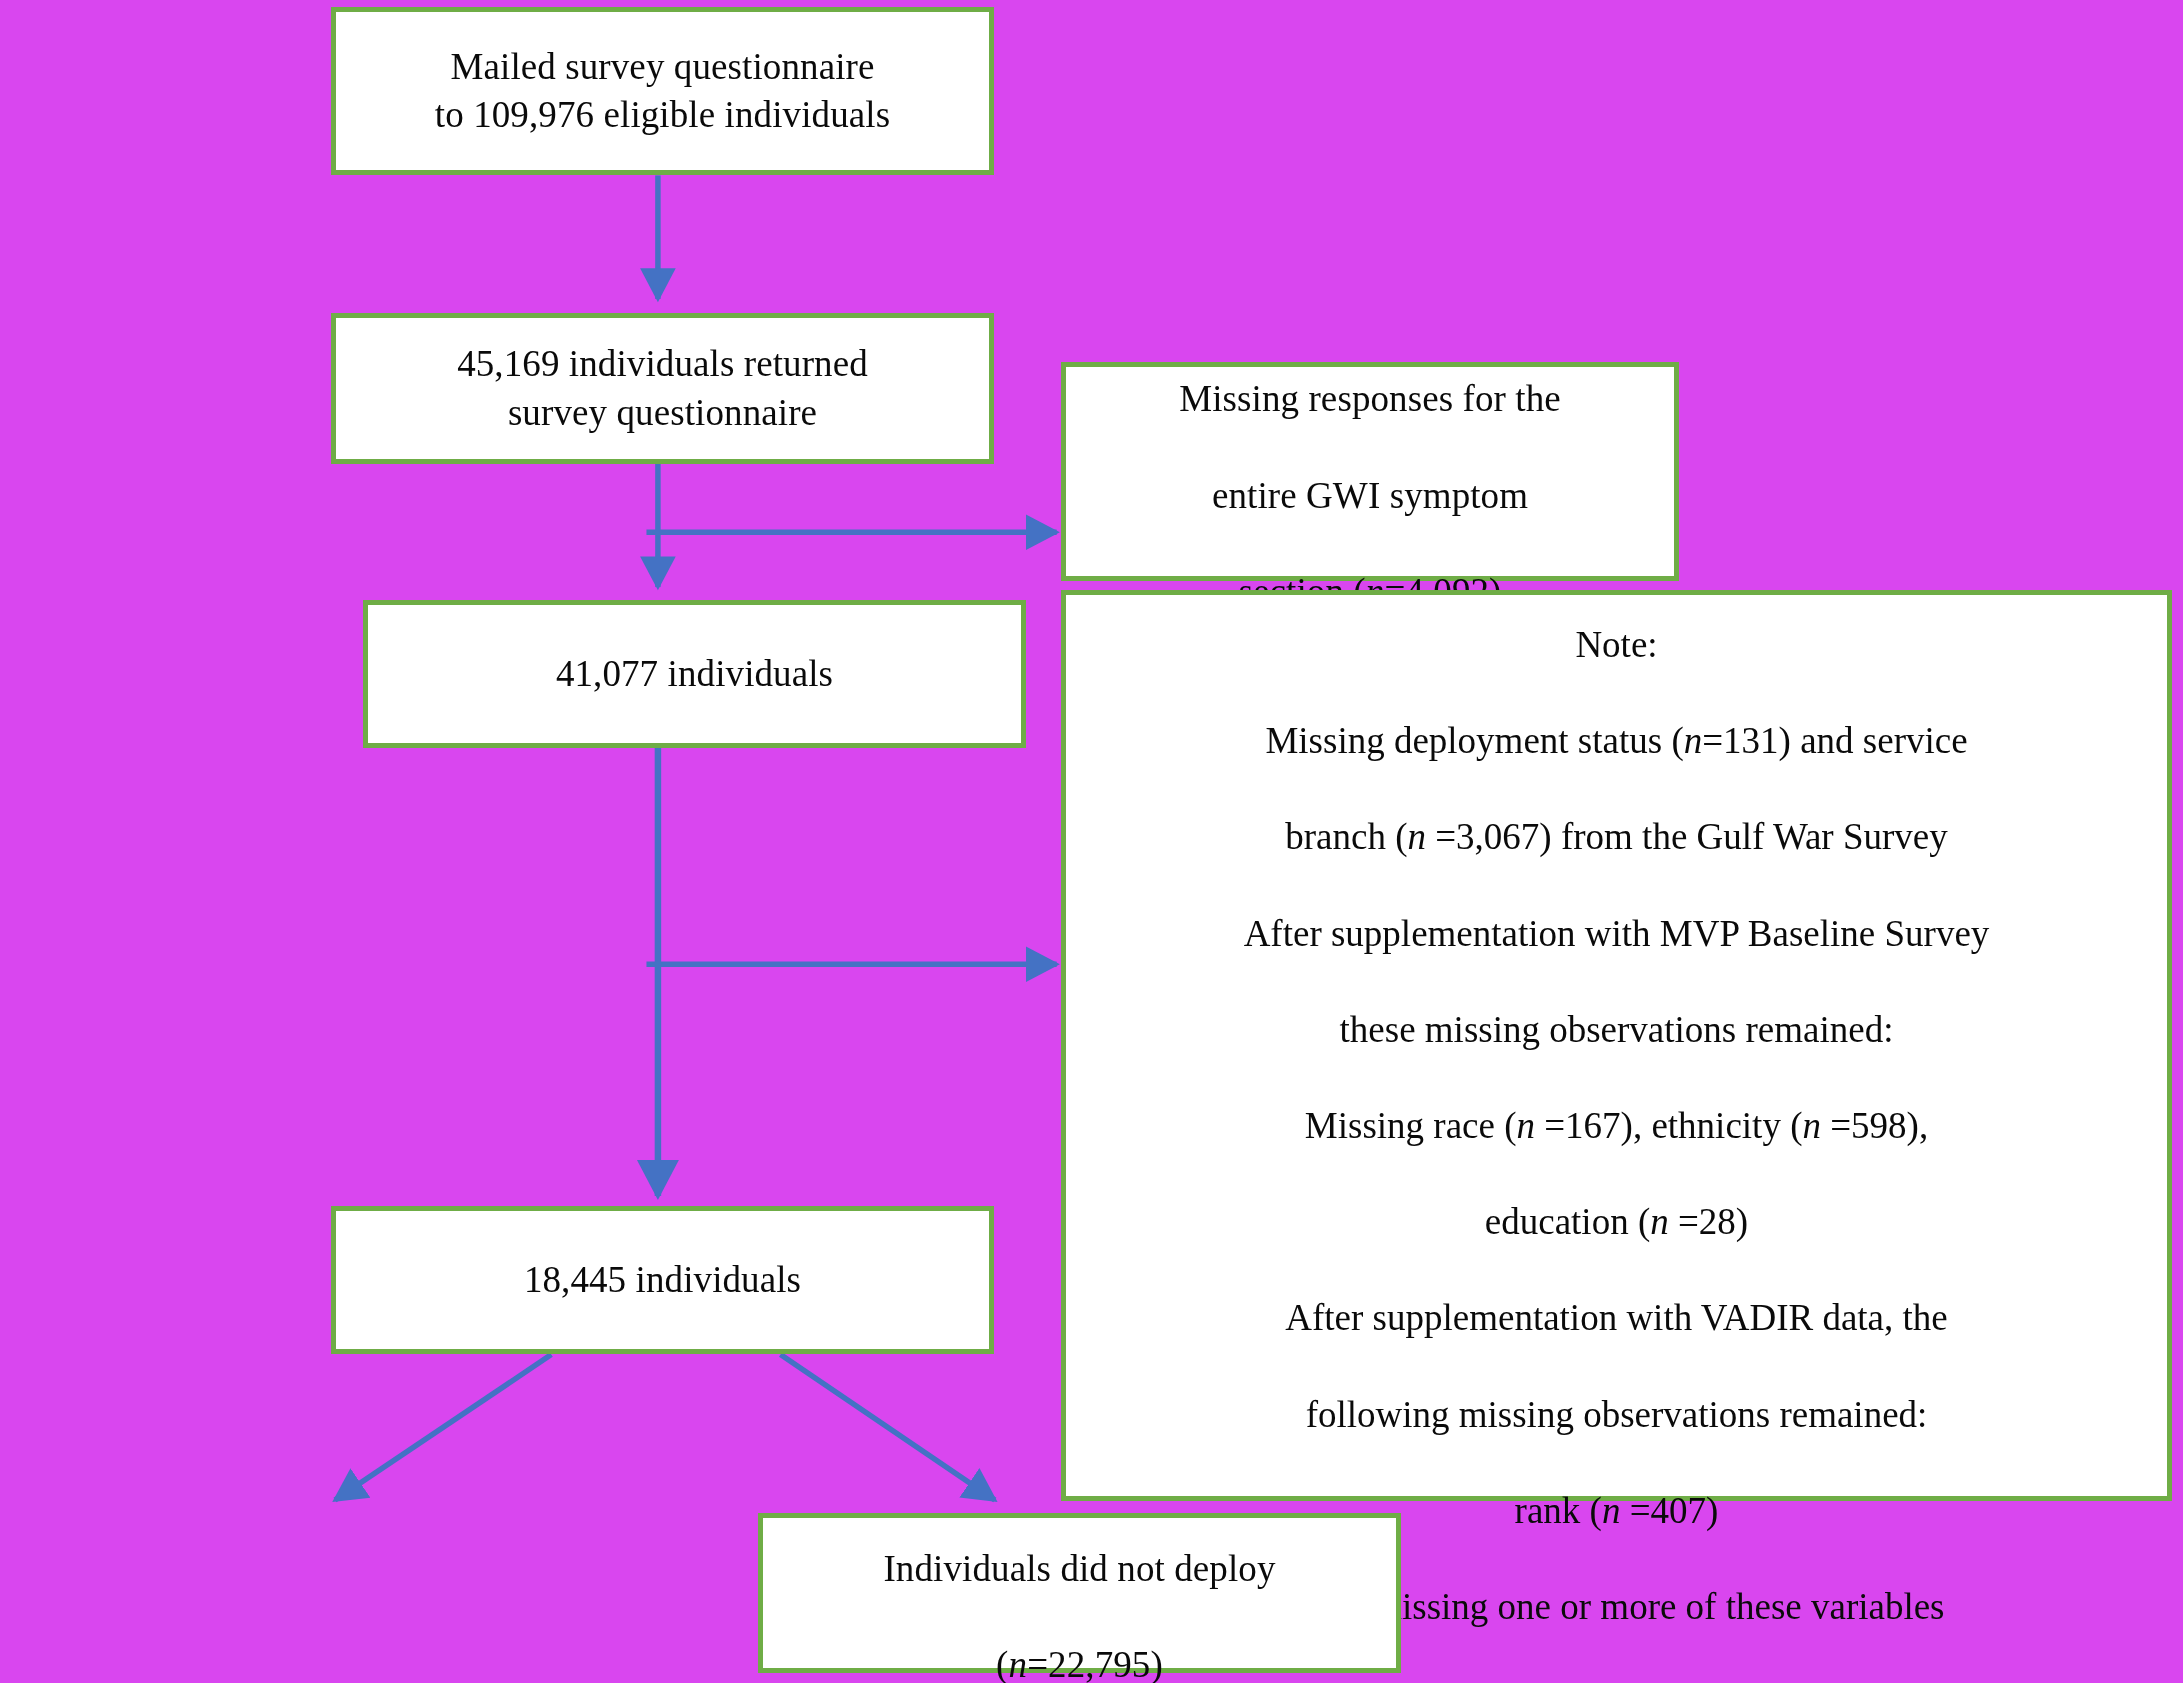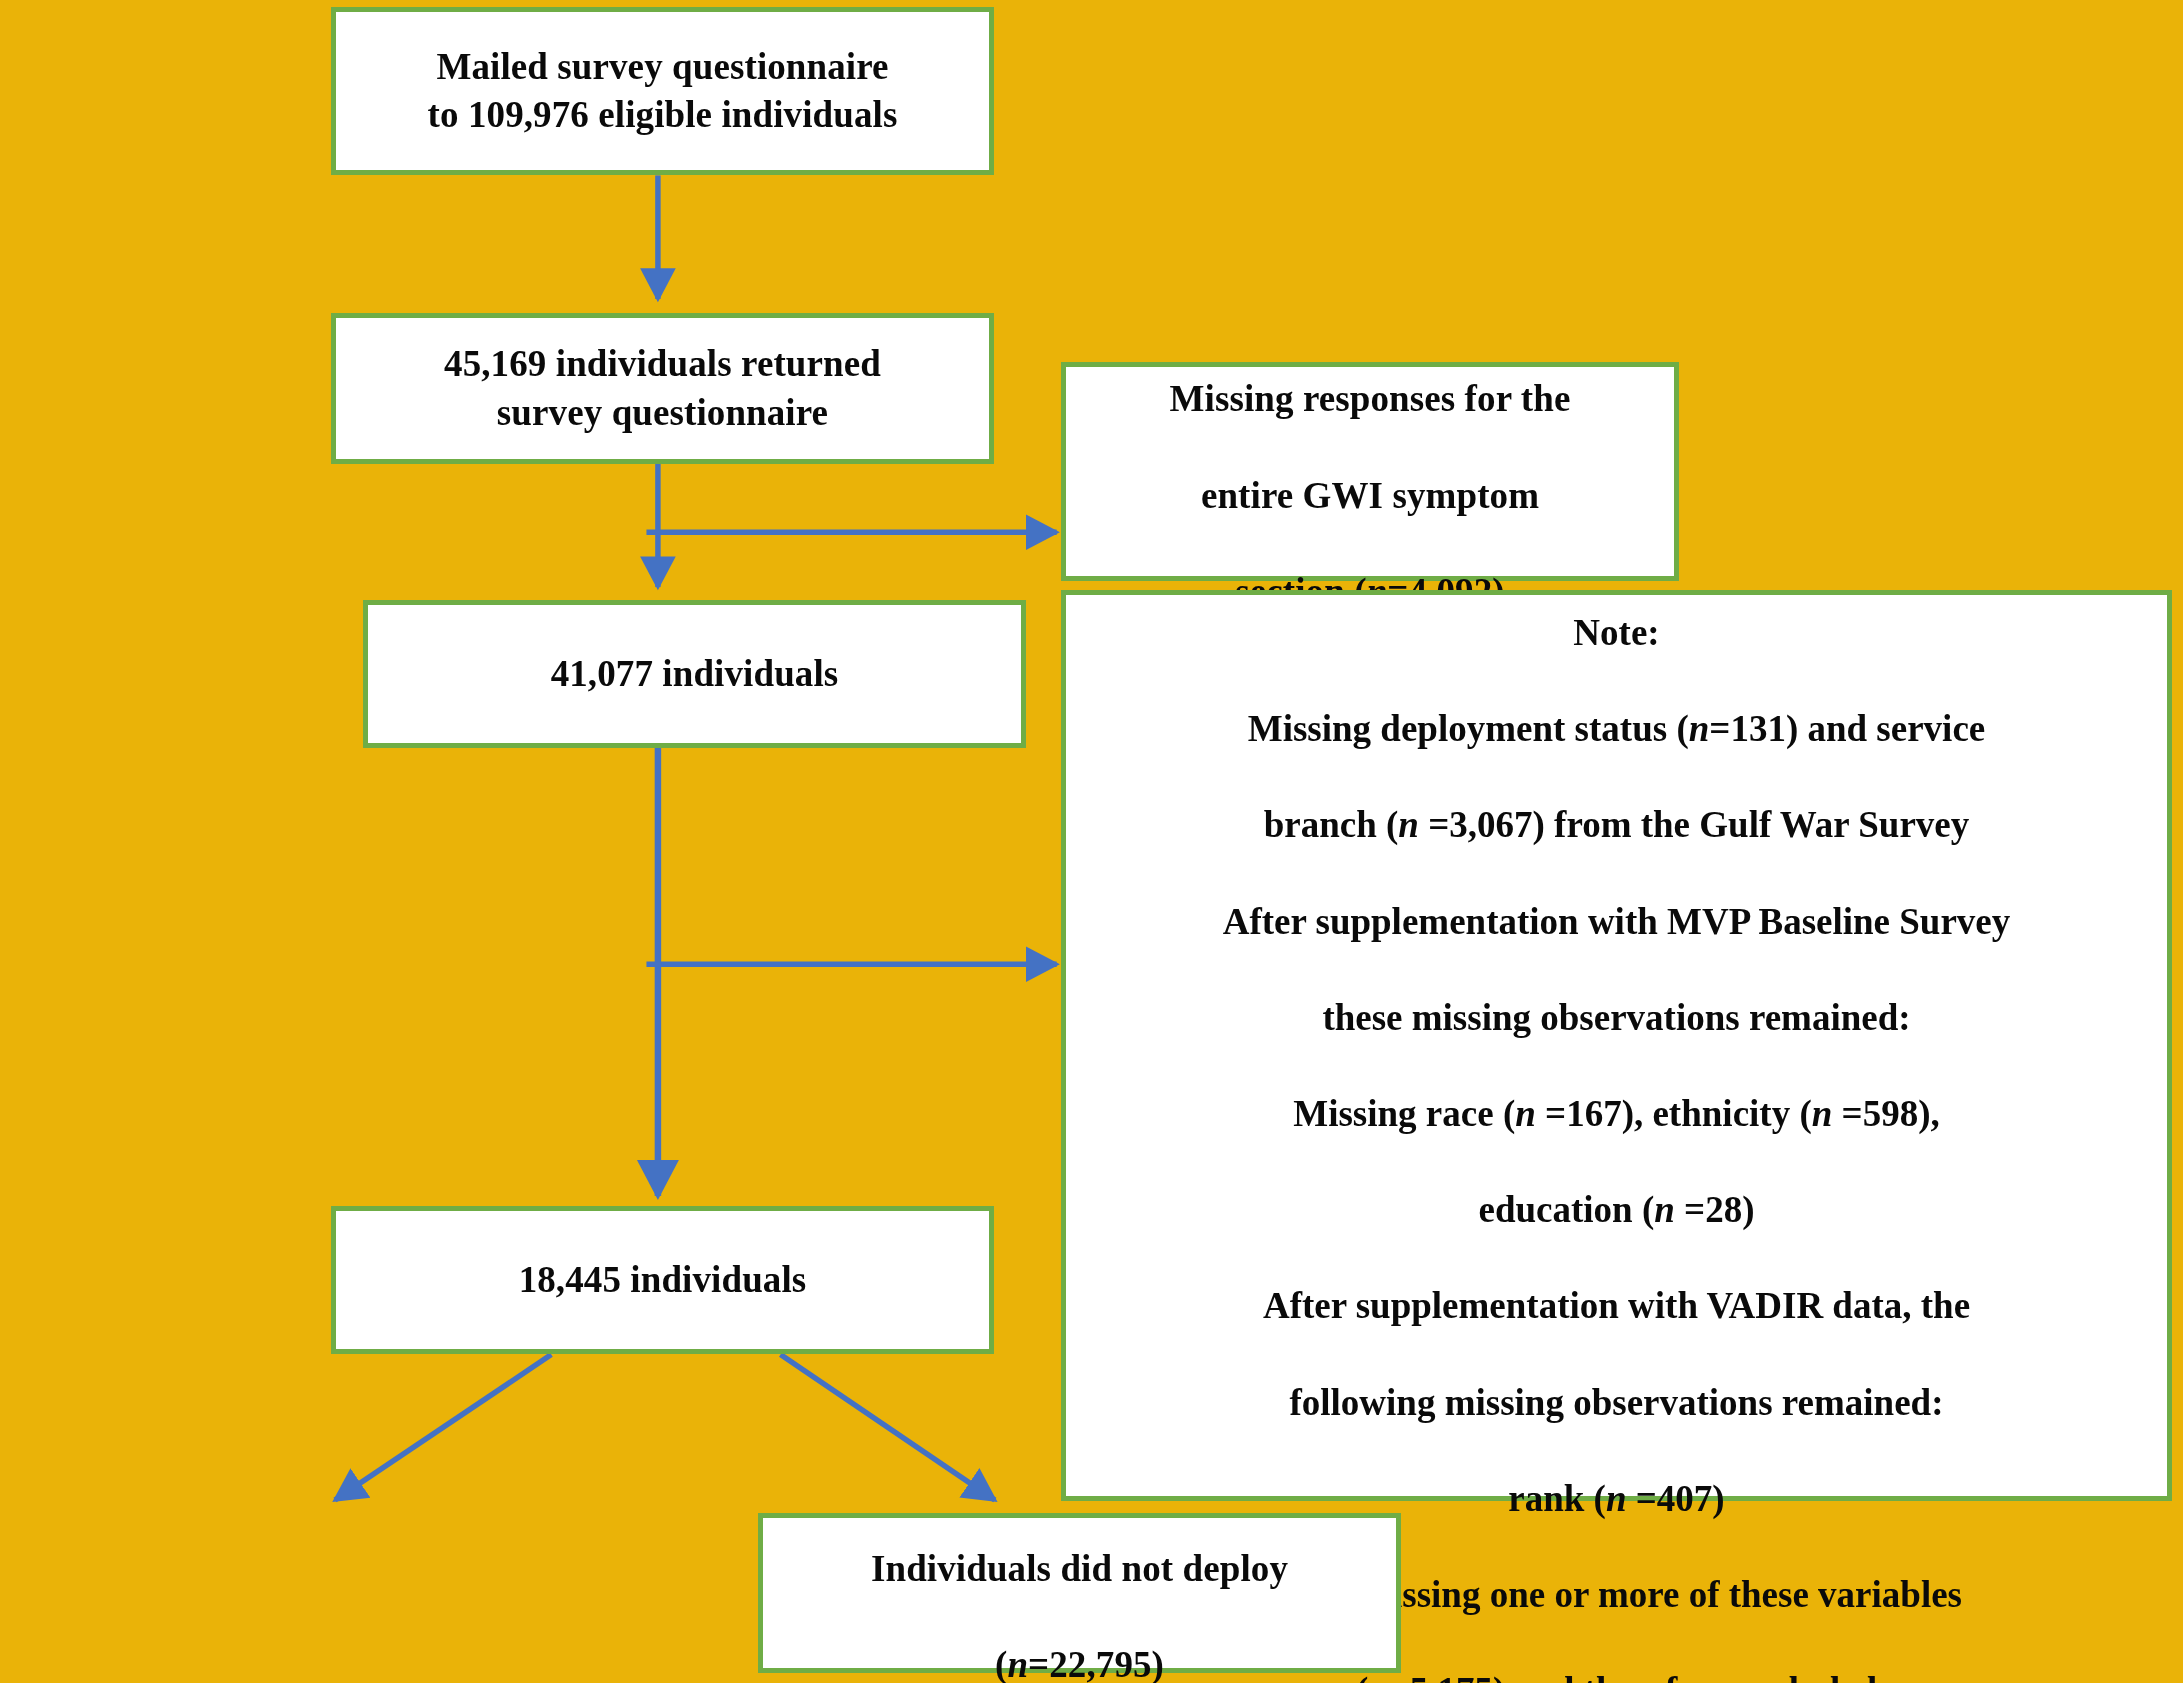--- a/index.html
+++ b/index.html
@@ -8,23 +8,22 @@
     background: #ffffff;
   }
   body {
     font-family: "Liberation Serif", "DejaVu Serif", serif;
     color: #0a0a0a;
   }
   #stage {
     position: relative;
     width: 2183px;
     height: 1683px;
-    background: #eab308;
+    background: #d946ef;
     overflow: hidden;
-    font-weight: bold;
   }
   .flow-box {
     position: absolute;
     box-sizing: border-box;
     background: #ffffff;
     border: 5.5px solid #6FAD46;
     display: flex;
     align-items: center;
     justify-content: center;
     text-align: center;
@@ -37,21 +36,21 @@
     white-space: pre-line;
   }
   .note-body {
     position: absolute;
     box-sizing: border-box;
     top: 0; left: 0; right: 0; bottom: 0;
     display: flex;
     flex-direction: column;
     align-items: center;
     justify-content: flex-start;
-    padding: 14px 20px 0 20px;
+    padding: 26px 20px 0 20px;
   }
   .note-para {
     font-size: 37px;
     line-height: 1.30;
     text-align: center;
     white-space: pre-line;
     width: 100%;
   }
   .note-gap { height: 37px; }
   .ital { font-style: italic; }

